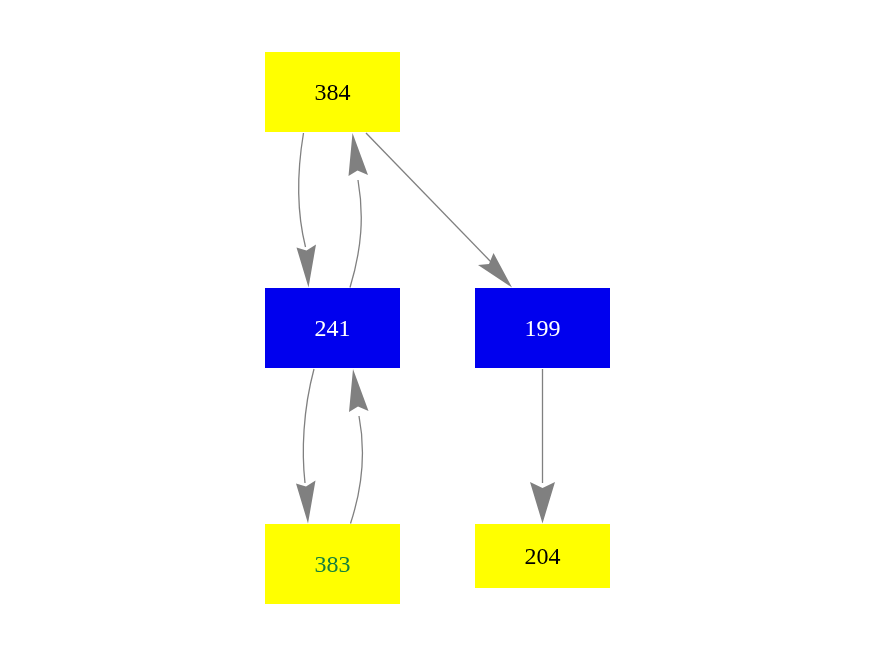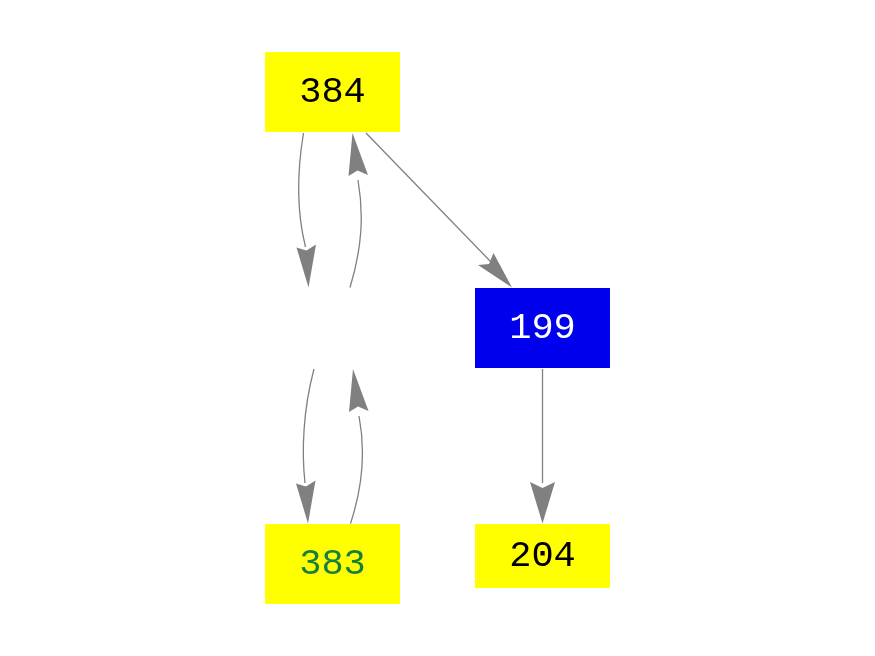--- a/index.html
+++ b/index.html
@@ -24,22 +24,22 @@
     top: 0;
     width: 875px;
     height: 656px;
   }
   .node {
     position: absolute;
     box-sizing: border-box;
     display: flex;
     align-items: center;
     justify-content: center;
-    font-family: Liberation Mono, monospace;
-    font-size: 37px;
+    font-family: Liberation Serif, serif;
+    font-size: 24px;
     font-weight: 400;
     line-height: 1;
     letter-spacing: 0px;
     z-index: 5;
   }
   .node-label {
     display: block;
     pointer-events: none;
   }
 </style>
@@ -79,20 +79,23 @@
       <line x1="542.5" y1="369" x2="542.5" y2="483" stroke="#808080" stroke-width="1.3"></line>
       <path d="M 542.5,523.5 L 530.0,482.0 L 542.5,488.0 L 555.0,482.0 Z" fill="#808080" stroke="none"></path>
     </g>
 
   </svg>
 
   <div class="node" style="left:265px; top:52px; width:135px; height:80px; background:#ffff00; color:#000000;">
     <span class="node-label">384</span>
   </div>
 
+  <div class="node" style="left:265px; top:288px; width:135px; height:80px; background:#0000ee; color:#ffffff;">
+    <span class="node-label">241</span>
+  </div>
 
   <div class="node" style="left:475px; top:288px; width:135px; height:80px; background:#0000ee; color:#ffffff;">
     <span class="node-label">199</span>
   </div>
 
   <div class="node" style="left:265px; top:524px; width:135px; height:80px; background:#ffff00; color:#15803d;">
     <span class="node-label">383</span>
   </div>
 
   <div class="node" style="left:475px; top:524px; width:135px; height:64px; background:#ffff00; color:#000000;">

